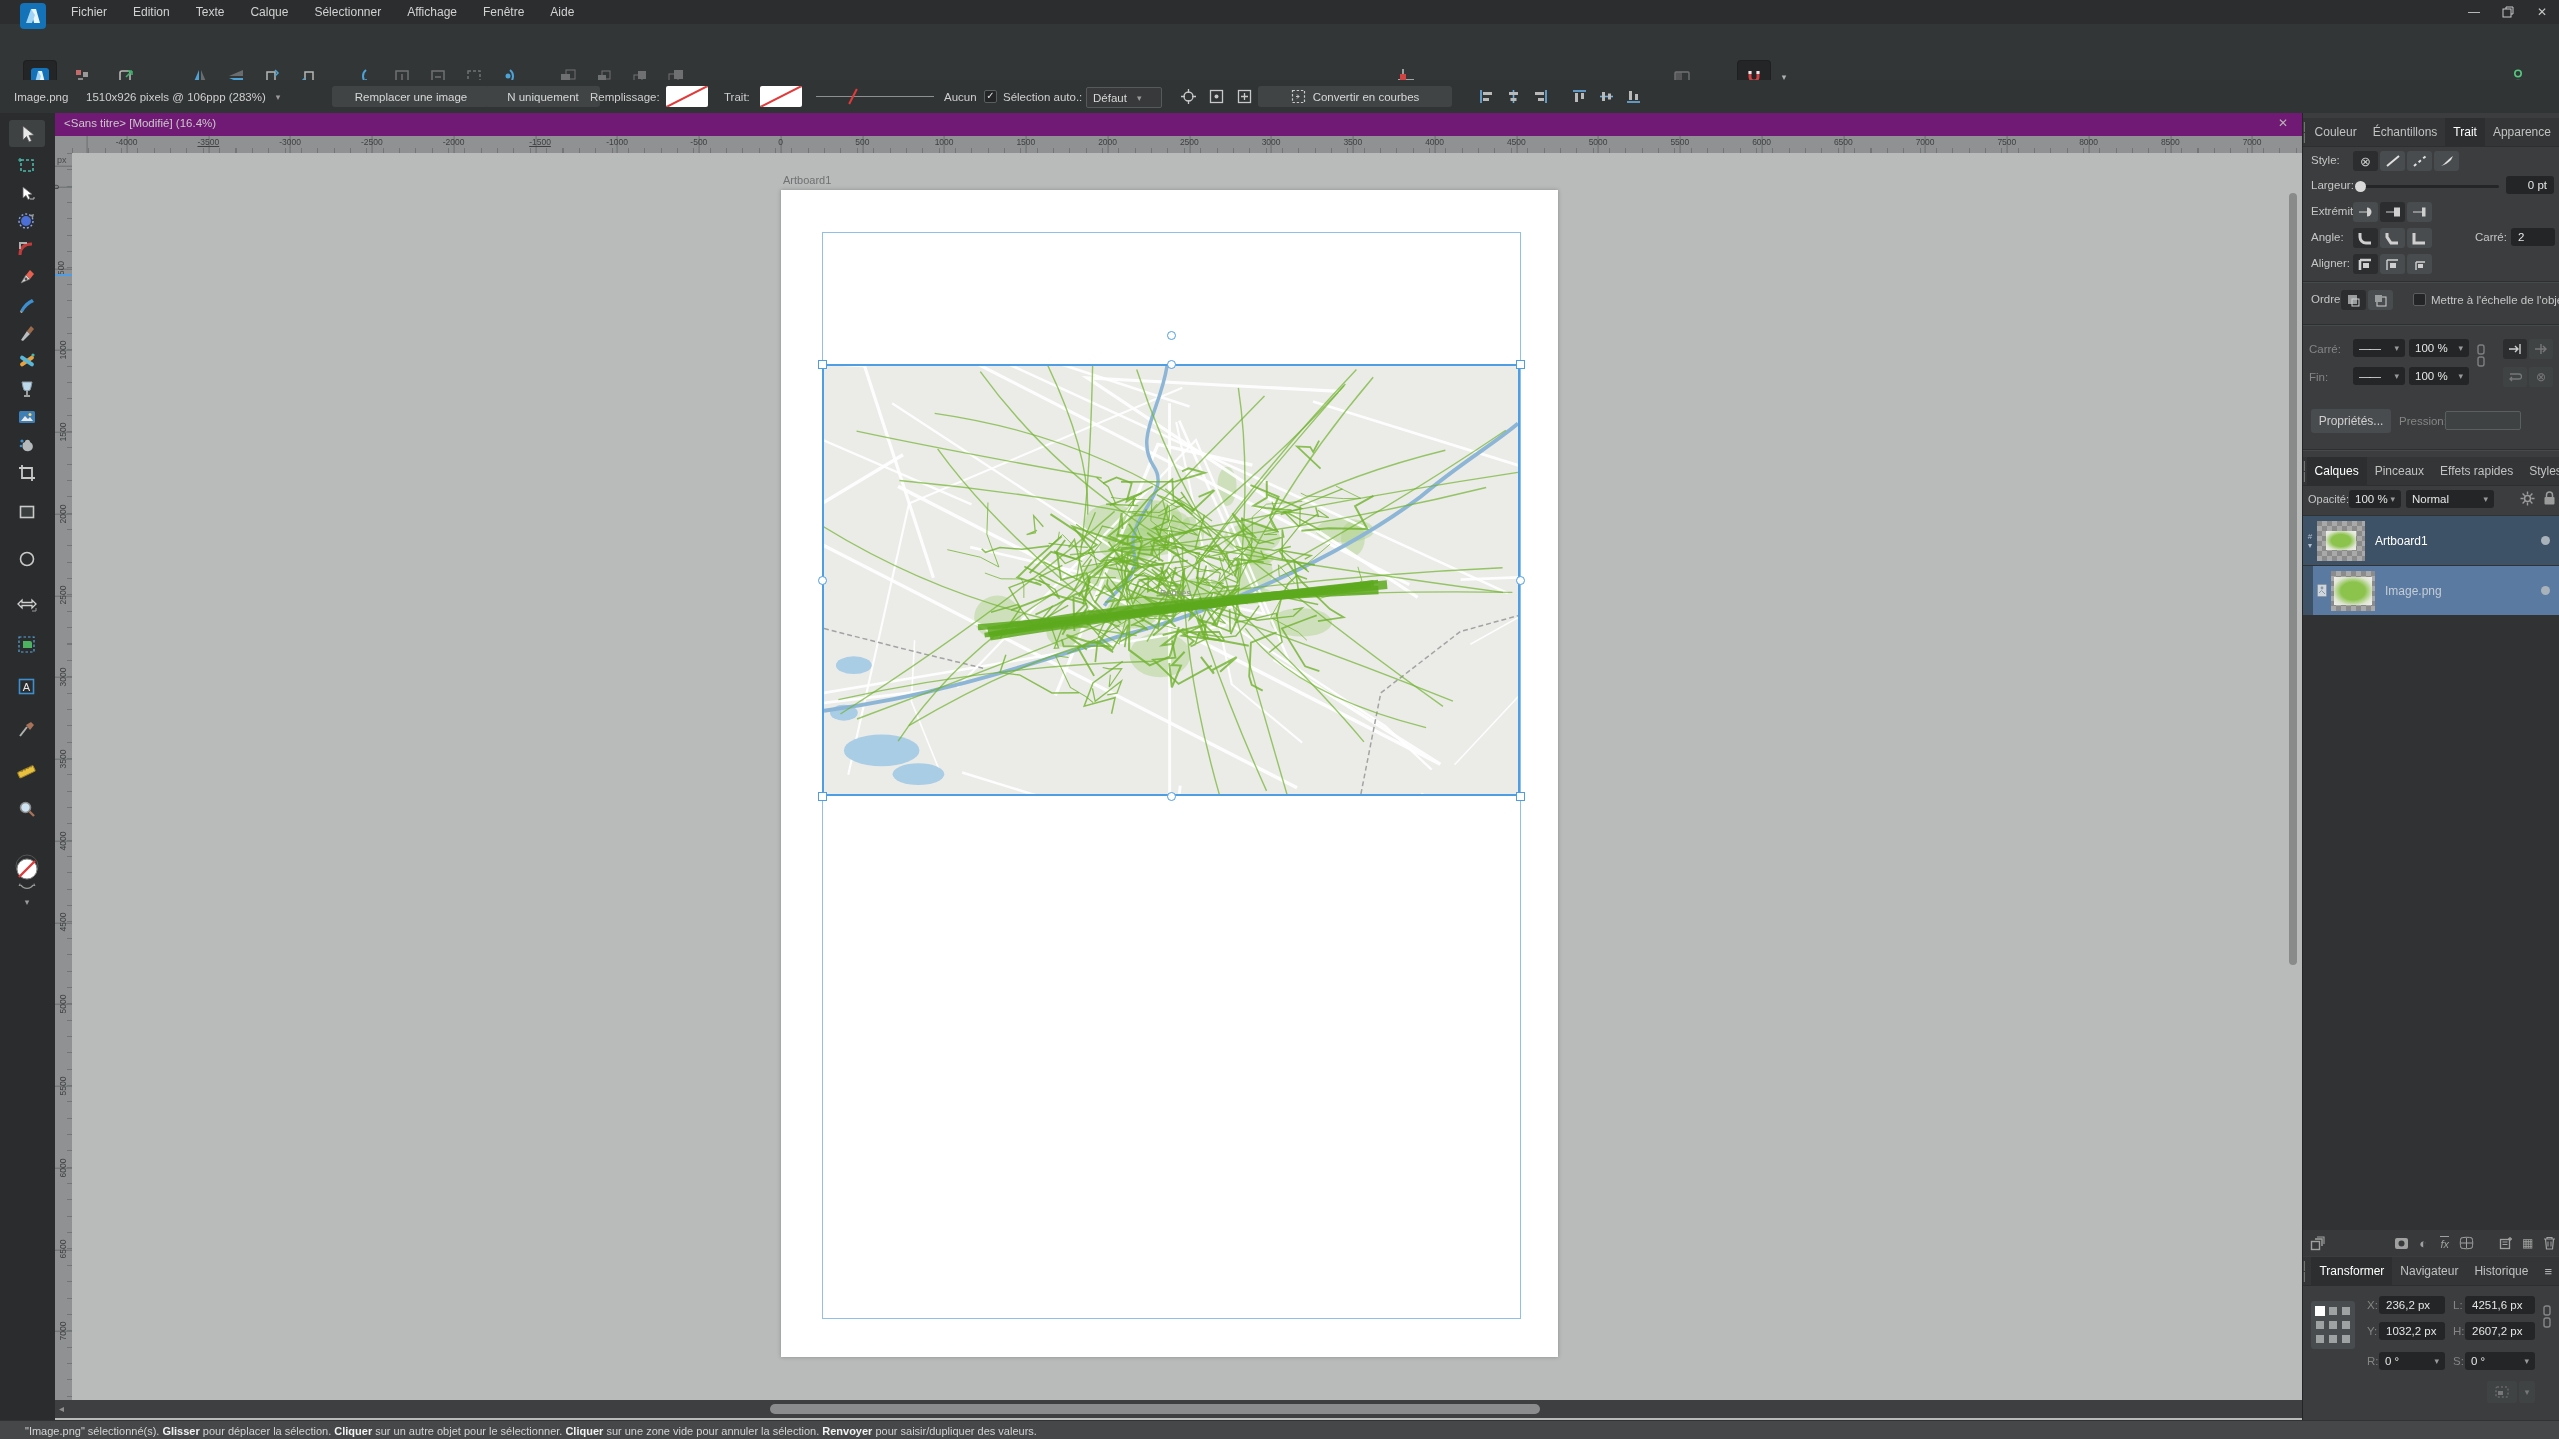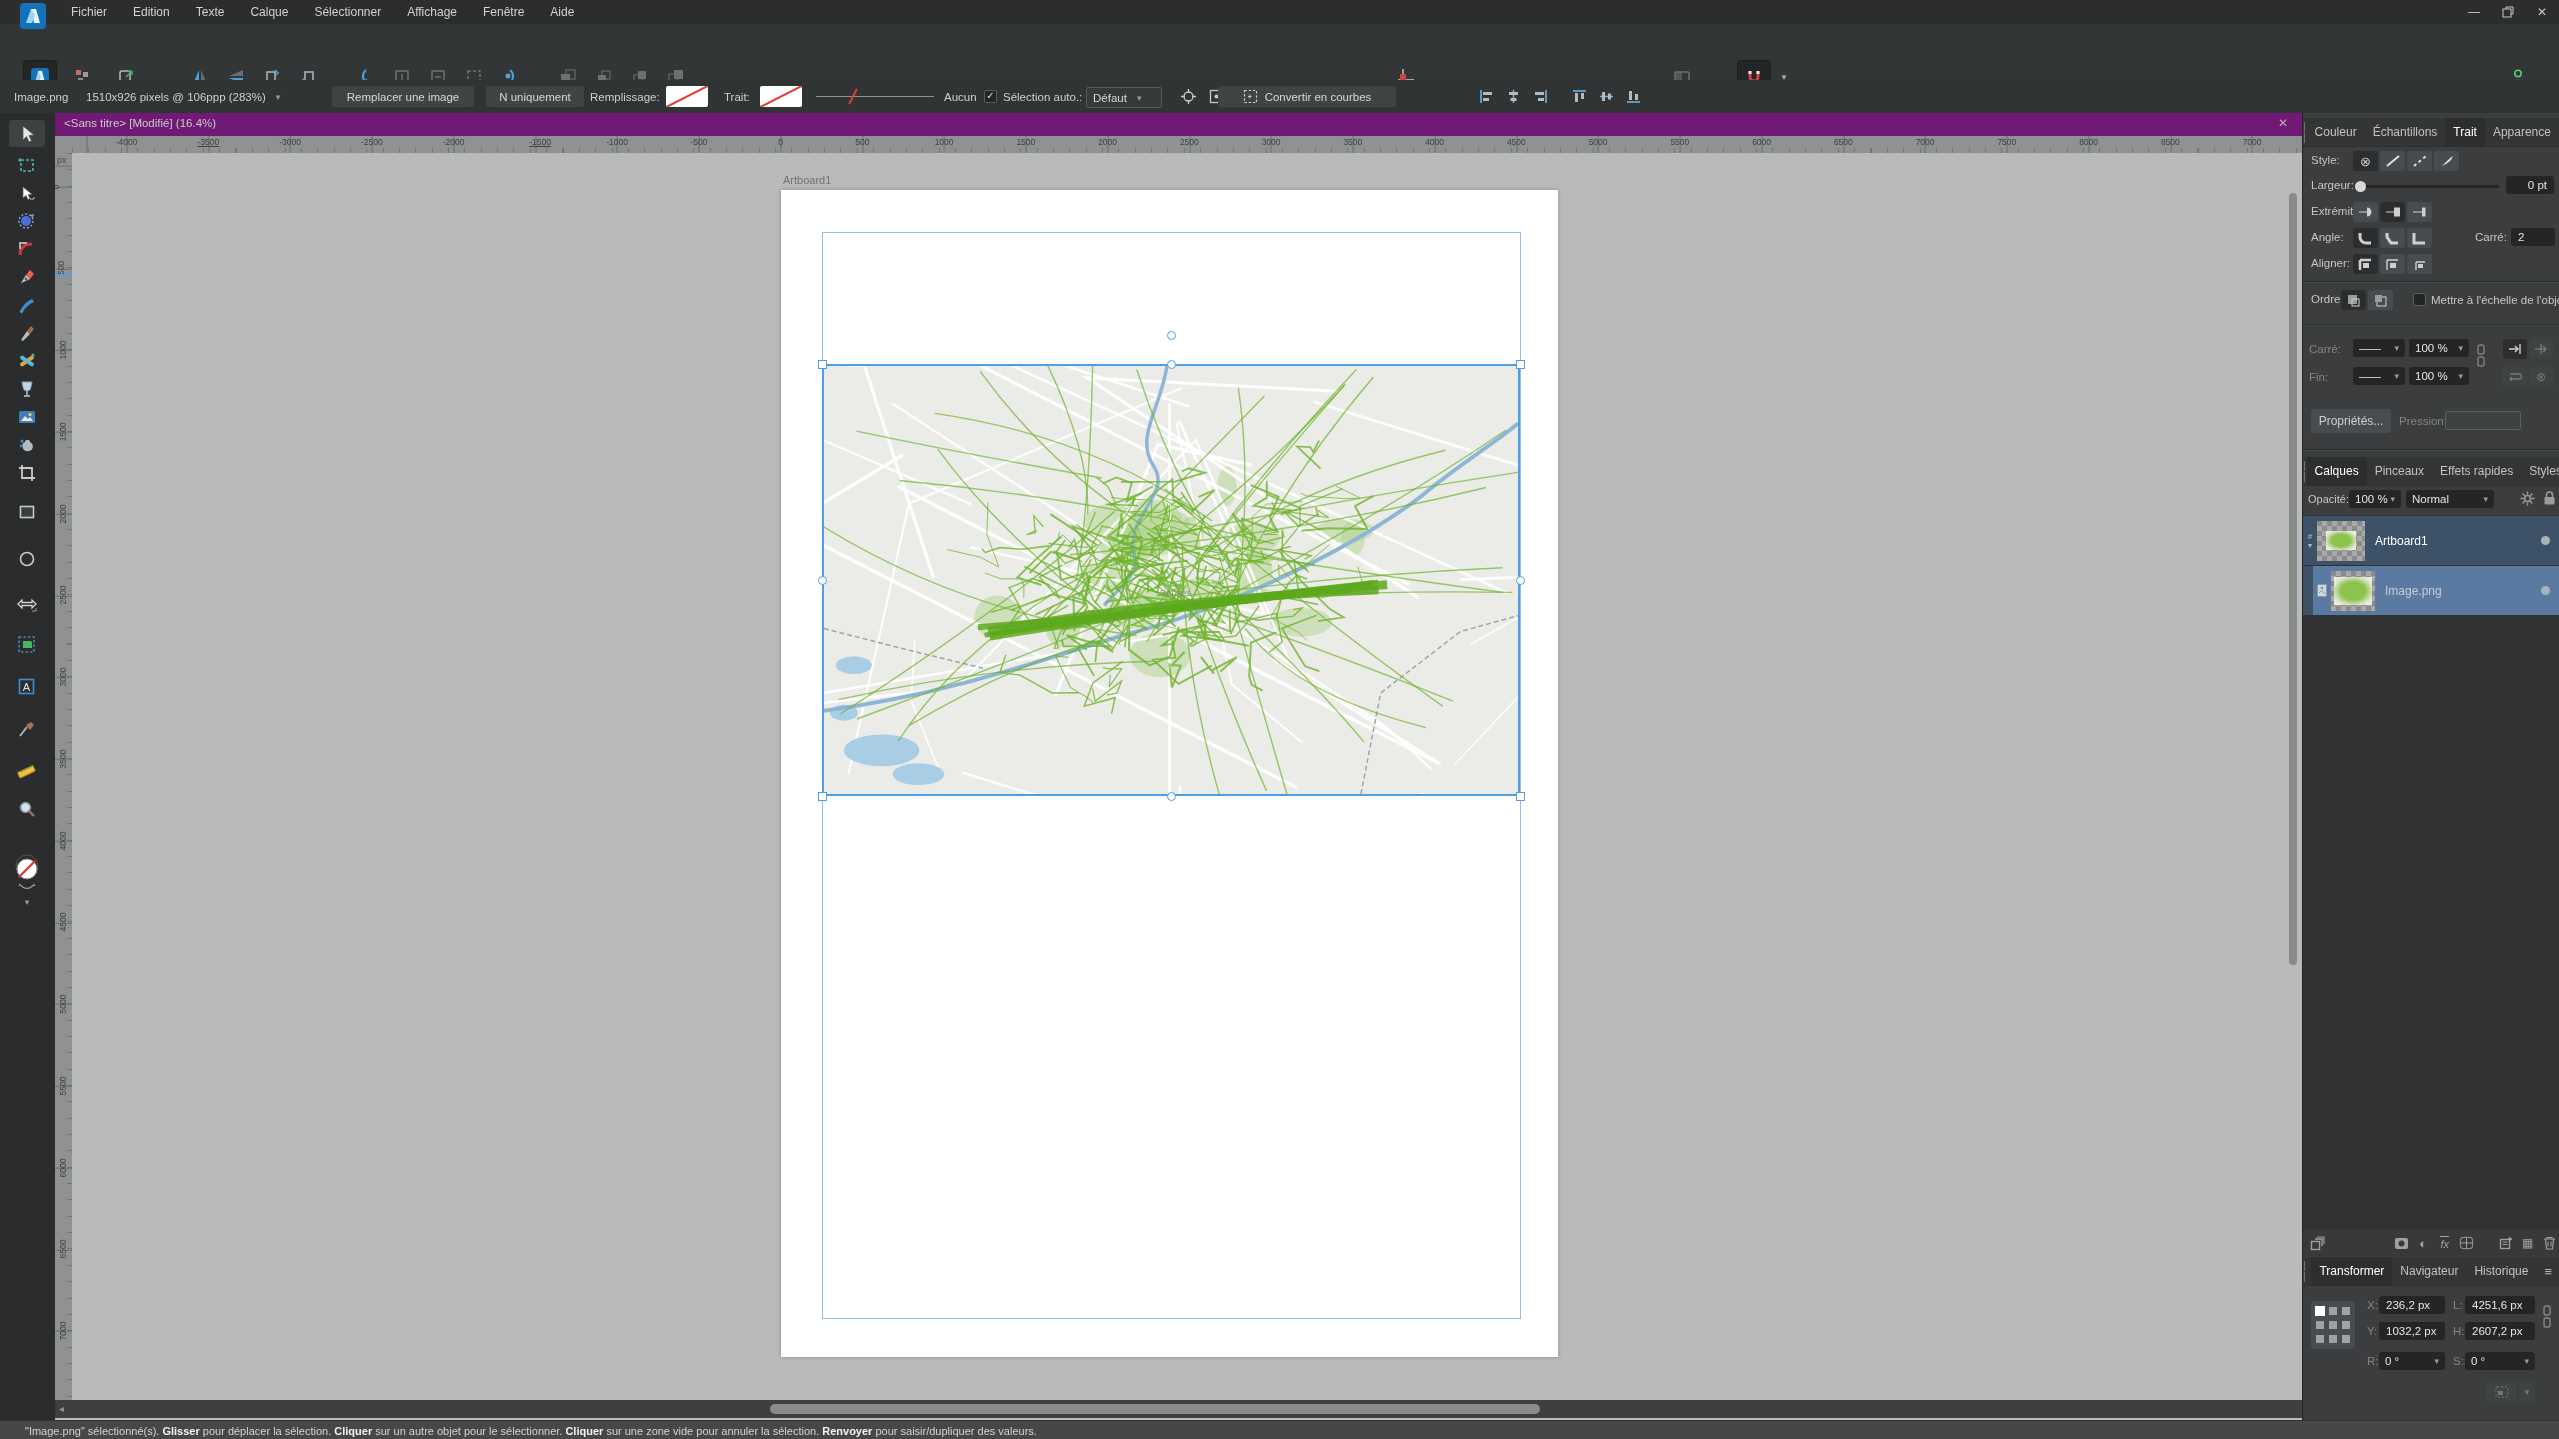--- a/index.html
+++ b/index.html
@@ -18,21 +18,21 @@
   .winbtn{width:34px;height:24px;display:flex;align-items:center;justify-content:center;color:#c8c8c8;font-size:12px}
   
   .toolbar{position:absolute;left:0;top:24px;width:2559px;height:56px;background:#333637;border-bottom:1px solid #2a2c2d}
   .tbtn{position:absolute;top:37px;width:32px;height:31px;border-radius:3px;display:flex;align-items:center;justify-content:center}
   .tbtn.on{background:#232526;box-shadow:0 0 0 1px #1d1f20}
   .tbtn.dim{opacity:.38}
   
   .ctxbar{position:absolute;left:0;top:80px;width:2559px;height:33px;background:#313435;border-bottom:1px solid #272929}
   .ctx-lbl{position:absolute;top:0;height:33px;display:flex;align-items:center;color:#cfcfcf;font-size:11.5px;white-space:nowrap}
   .ctx-btn{position:absolute;top:6px;height:21px;background:#404445;border-radius:3px;color:#d8d8d8;font-size:11.5px;
-           display:flex;align-items:center;justify-content:center;padding:0 16px;white-space:nowrap}
+           display:flex;align-items:center;justify-content:center;padding:0 24px;white-space:nowrap}
   .swatch{position:absolute;top:6px;width:42px;height:21px;background:#fff;border-radius:2px;overflow:hidden}
   .swatch i{position:absolute;left:-6px;top:9px;width:56px;height:2px;background:#e03a3a;transform:rotate(-27deg)}
   .ctx-dd{position:absolute;top:7px;height:19px;background:#37393a;border:1px solid #575a5b;border-radius:2px;
           color:#d8d8d8;font-size:11.5px;display:flex;align-items:center;padding:0 6px;gap:10px}
   .ctx-ic{position:absolute;top:6px;width:25px;height:21px;border-radius:3px;display:flex;align-items:center;justify-content:center}
   .chk{width:11px;height:11px;background:#232526;border:1px solid #5b5e5f;border-radius:2px;color:#e0e0e0;
        font-size:10px;line-height:10px;text-align:center}
   
   .palette{position:absolute;left:0;top:113px;width:55px;height:1307px;background:#2a2c2d}
   .tool{position:absolute;left:9px;width:36px;height:27px;display:flex;align-items:center;justify-content:center;border-radius:3px}
@@ -316,21 +316,21 @@
       <svg class="icsvg" width="17" height="17" viewBox="0 0 17 17">
           <rect x="2.5" y="2.5" width="12" height="12" fill="none" stroke="#c9c9c9" stroke-width="1.3"></rect>
           <path d="M5 8.5 h7 M8.5 5 v7" stroke="#c9c9c9" stroke-width="1.3"></path>
         </svg>
     </div>
     <div class="ctx-ic" style="left:1258px">
       <svg class="icsvg" width="17" height="17" viewBox="0 0 17 17">
           <rect x="2.5" y="2.5" width="12" height="12" fill="none" stroke="#c9c9c9" stroke-width="1.2" stroke-dasharray="2.2 2"></rect>
         </svg>
     </div>
-    <div class="ctx-btn" style="left:1218px;width:146px;gap:7px">
+    <div class="ctx-btn" style="left:1258px;width:146px;gap:7px">
       <svg class="icsvg" width="15" height="15" viewBox="0 0 15 15">
           <rect x="1.5" y="1.5" width="12" height="12" fill="none" stroke="#c9c9c9" stroke-width="1.2" stroke-dasharray="2.4 1.8"></rect>
           <path d="M5 7.5 l3 0 M8 7.5 l-2 -2 M8 7.5 l-2 2" stroke="#c9c9c9" fill="none"></path>
         </svg>
       <span>Convertir en courbes</span>
     </div>
     <div class="ctx-ic" style="left:1474px">
       <svg class="icsvg" width="17" height="17" viewBox="0 0 17 17">
           <path d="M3 2 v13" stroke="#6fb2e8" stroke-width="1.6"></path>
           <rect x="5" y="4" width="9" height="3" fill="#b9b9b9"></rect>

